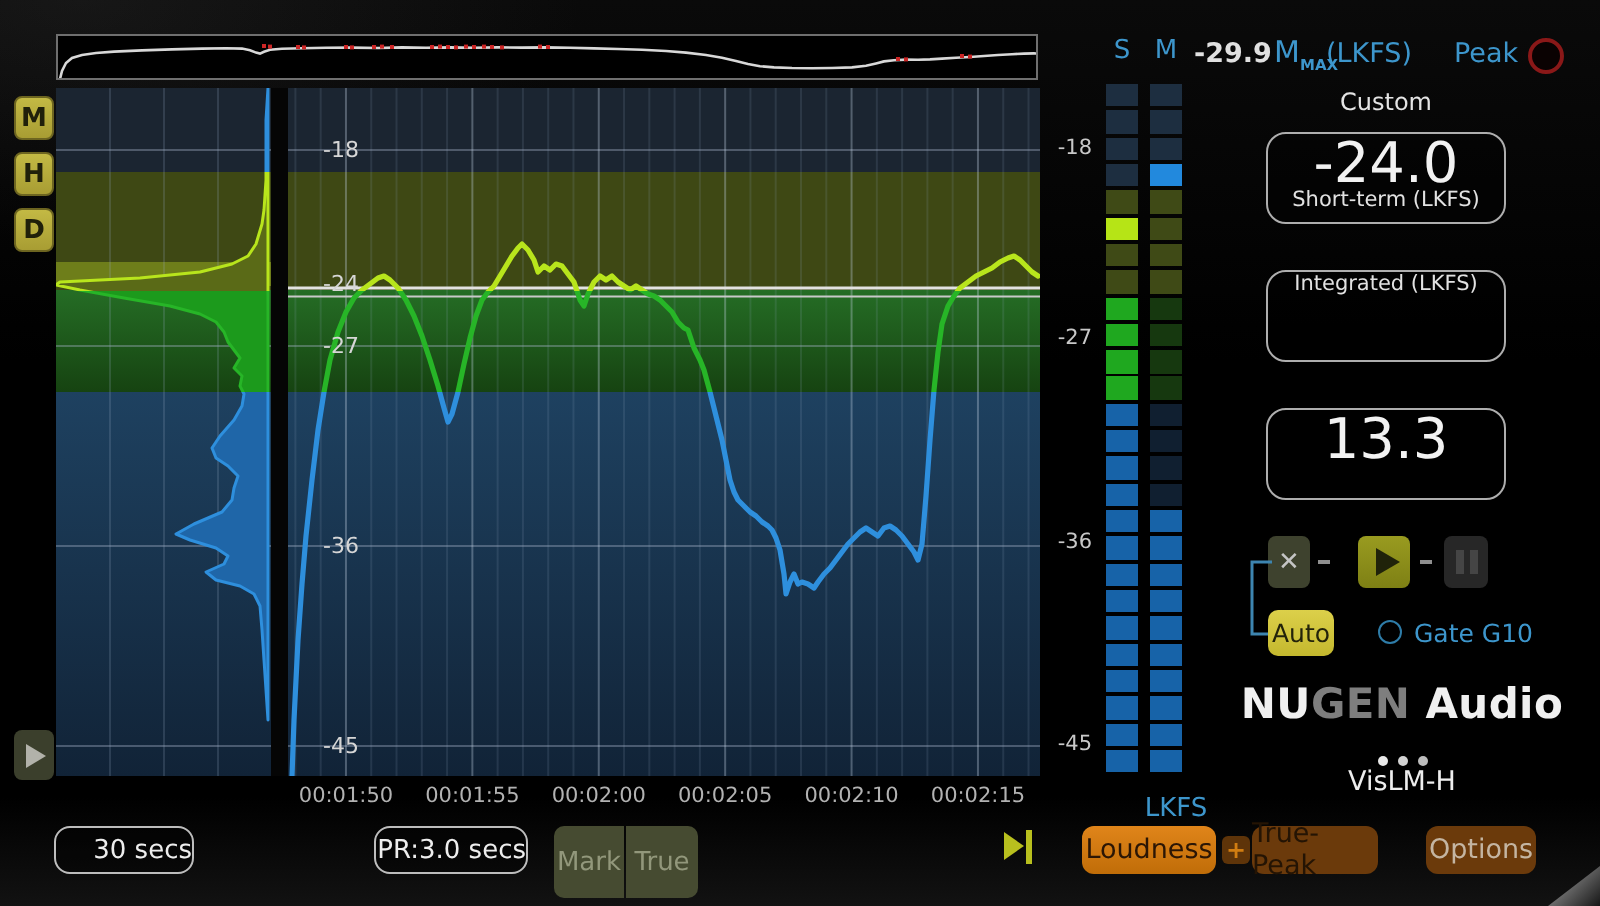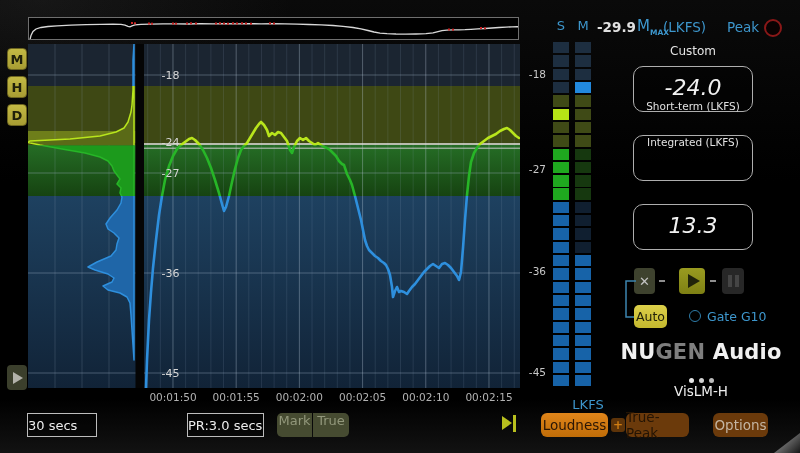--- a/index.html
+++ b/index.html
@@ -27,42 +27,42 @@
   
   #mmax-val{left:597px;top:19px;color:#e0e0e0;font-size:13.5px;font-weight:bold;}
   #mmax-m{left:637px;top:17px;font-size:15px;}
   #mmax-sub{left:650px;top:28px;font-size:7.5px;font-weight:bold;}
   #mmax-unit{left:663px;top:19px;font-size:13.5px;}
   #peak-label{left:727px;top:19px;font-size:13.5px;}
   #peak-lamp{left:764px;top:19px;width:14px;height:14px;border:2.5px solid #8a1818;border-radius:50%;background:#0a0202;}
   #preset-label{left:633px;top:44px;width:120px;text-align:center;color:#e4e4e4;font-size:12px;}
   
   .rbox{left:633px;width:120px;height:46px;border:1.5px solid #aeaeae;border-radius:10px;box-sizing:border-box;text-align:center;background:rgba(0,0,0,.25);}
-  .rbox .val{font-size:22px;line-height:25px;margin-top:8px;color:#f2f2f2;font-style:italic;}
+  .rbox .val{font-size:28px;line-height:25px;margin-top:2px;color:#f2f2f2;}
   .rbox .lab{font-size:10.5px;color:#e2e2e2;line-height:13px;}
   
   .tbtn{top:268px;height:26px;border-radius:4px;display:flex;align-items:center;justify-content:center;box-sizing:border-box;}
   #btn-x{left:634px;width:21px;background:#3e422e;color:#c4c4c4;font-size:13px;font-weight:bold;}
   #btn-play{left:679px;width:26px;background:linear-gradient(#999b20,#7e8014);}
   #btn-play .tri{width:0;height:0;border-left:12px solid #20230a;border-top:7px solid transparent;border-bottom:7px solid transparent;margin-left:3px;}
   #btn-pause{left:722px;width:22px;background:#272727;}
   #btn-pause i{display:block;width:4px;height:12px;background:#454545;margin:0 1.5px;}
   .dash{top:280px;width:6px;height:2px;background:#8f8f8f;}
   #auto-btn{left:634px;top:305px;width:33px;height:23px;background:linear-gradient(#dcd04a,#c4b82e);border-radius:5px;color:#23230a;font-size:12.5px;display:flex;align-items:center;justify-content:center;}
   #gate-circle{left:689px;top:310px;width:10px;height:10px;border:1.5px solid #2e7ca8;border-radius:50%;}
   #gate-label{left:707px;top:309px;font-size:12.5px;}
   
   #brand{left:615px;top:340px;width:172px;text-align:center;font-size:21px;font-weight:bold;color:#f0f0f0;letter-spacing:.2px;}
   #brand .grey{color:#7e7e7e;}
   #brand-dots{left:615px;top:368px;width:172px;text-align:center;}
   #brand-dots i{display:inline-block;width:5px;height:5px;border-radius:50%;margin:0 2.5px;}
   #product-name{left:615px;top:383px;width:172px;text-align:center;color:#eee;font-size:13.5px;}
   
-  .bbtn{top:413px;height:24px;border:1px solid #bdbdbd;border-radius:0;color:#ededed;font-size:13px;display:flex;align-items:center;justify-content:flex-start;box-sizing:border-box;background:rgba(0,0,0,.3);}
-  .mc-btn{top:413px;height:24px;background:#464b31;color:#92977b;font-size:13px;display:flex;justify-content:center;box-sizing:border-box;}
+  .bbtn{top:413px;height:24px;border:1px solid #bdbdbd;border-radius:8px;color:#ededed;font-size:13px;display:flex;align-items:center;justify-content:flex-end;box-sizing:border-box;background:rgba(0,0,0,.3);}
+  .mc-btn{top:413px;height:36px;background:#464b31;color:#92977b;font-size:13px;display:flex;align-items:center;justify-content:center;box-sizing:border-box;}
   #step-icon{left:502px;top:415px;width:16px;height:17px;}
   #step-icon .tri{position:absolute;left:0;top:1px;width:0;height:0;border-left:10px solid #b8bf1e;border-top:7.5px solid transparent;border-bottom:7.5px solid transparent;}
   #step-icon .bar{position:absolute;left:11px;top:0;width:3px;height:17px;background:#b8bf1e;}
   .tab{top:413px;height:24px;border-radius:6px;font-size:13.5px;display:flex;align-items:center;justify-content:center;box-sizing:border-box;}
   #tab-loudness{left:541px;width:67px;background:linear-gradient(#e0851a,#c06d08);color:#2b1605;}
   #tab-plus{left:611px;top:418px;width:14px;height:14px;background:#5e3409;color:#d07d12;font-size:12px;font-weight:bold;border-radius:3px;}
   #tab-truepeak{left:626px;width:63px;background:#6b3a0b;color:#241404;}
   #tab-options{left:713px;width:55px;background:#6b3a0b;color:#c4b5a2;}
   #grip{right:0;bottom:0;width:26px;height:20px;background:linear-gradient(135deg,#c8c8c8 0%,#6a6a6a 45%,#161616 100%);clip-path:polygon(100% 0,0 100%,100% 100%);}
 </style>

